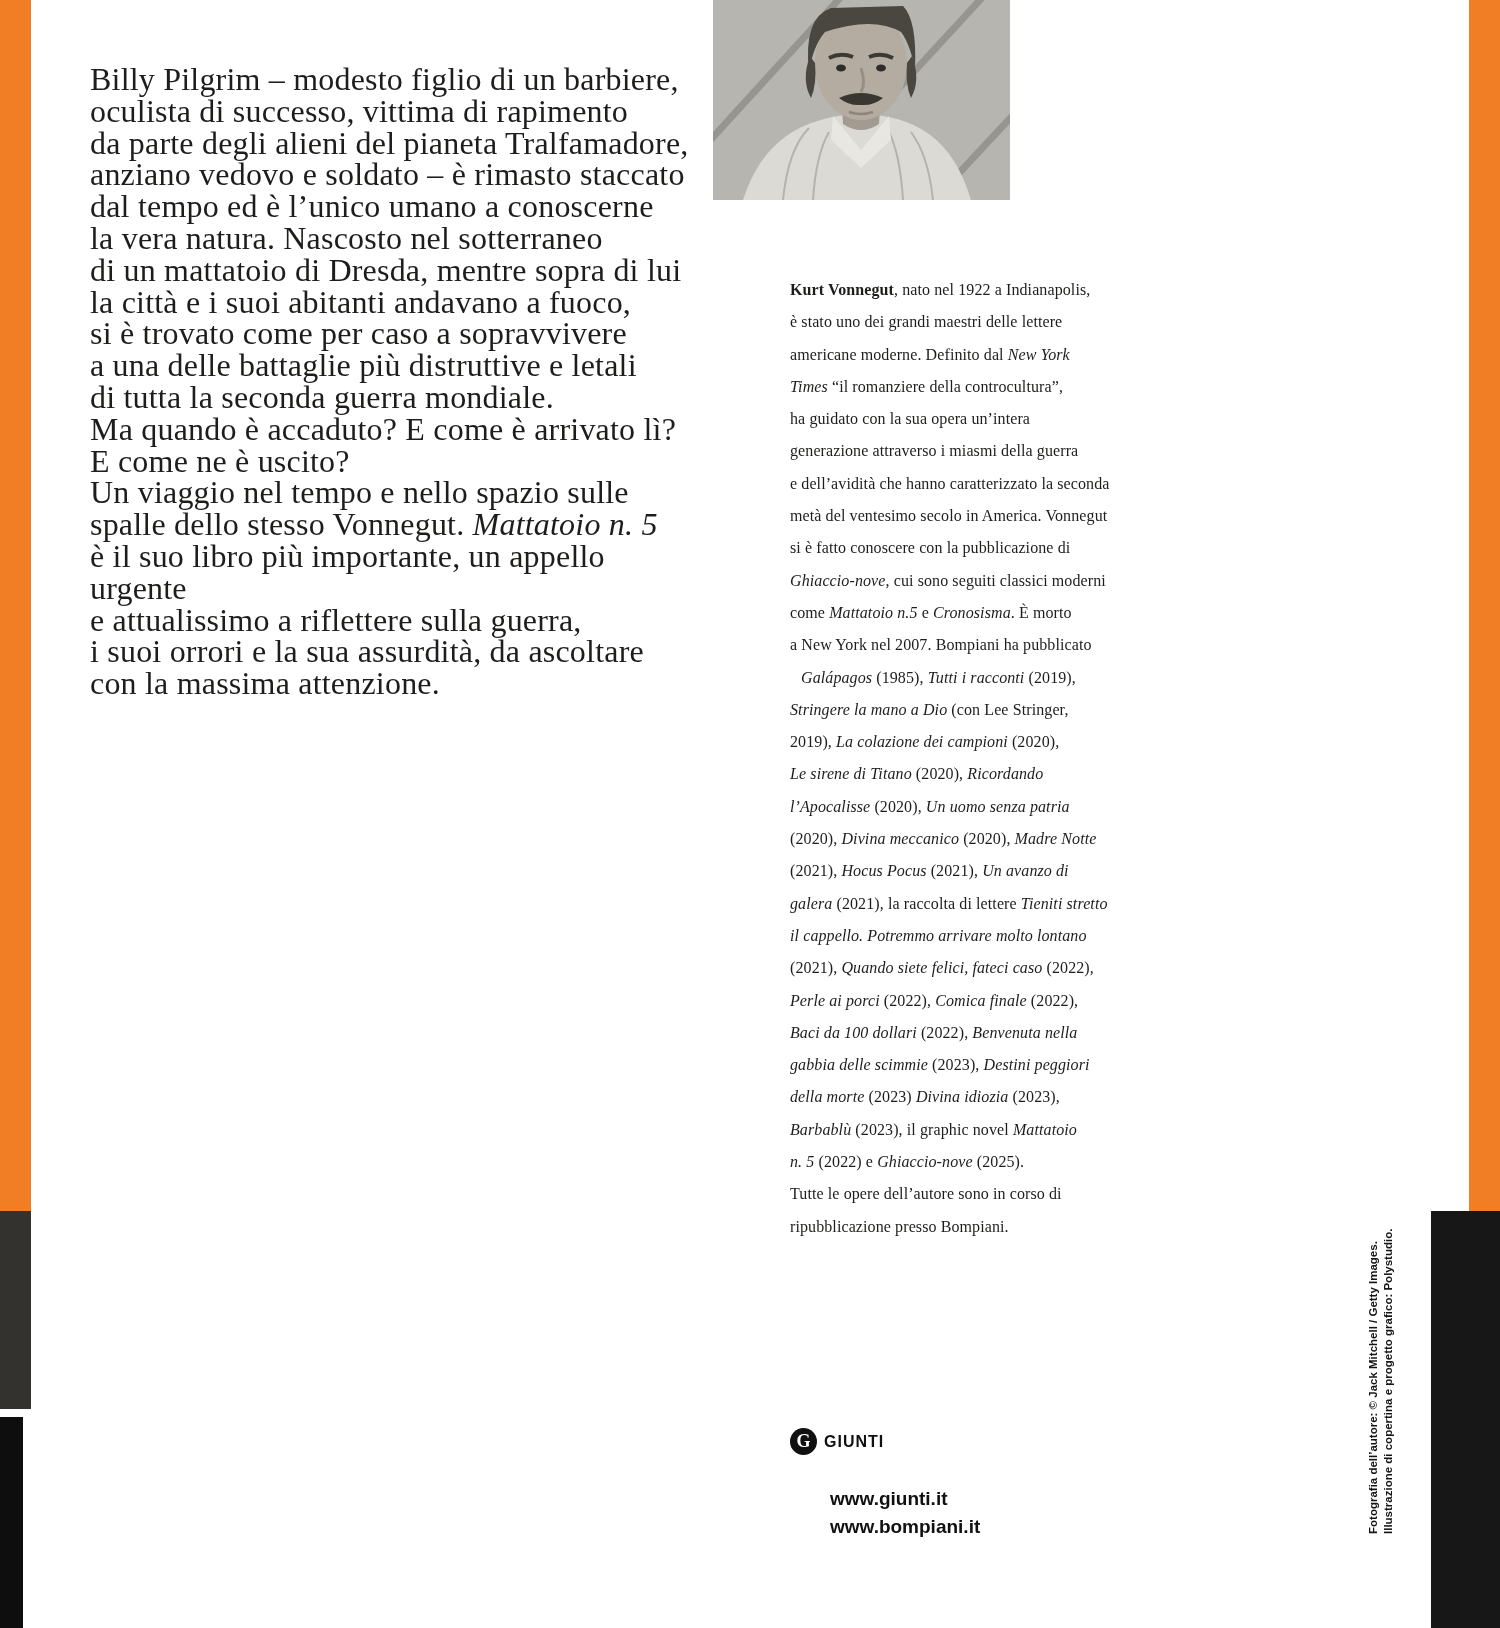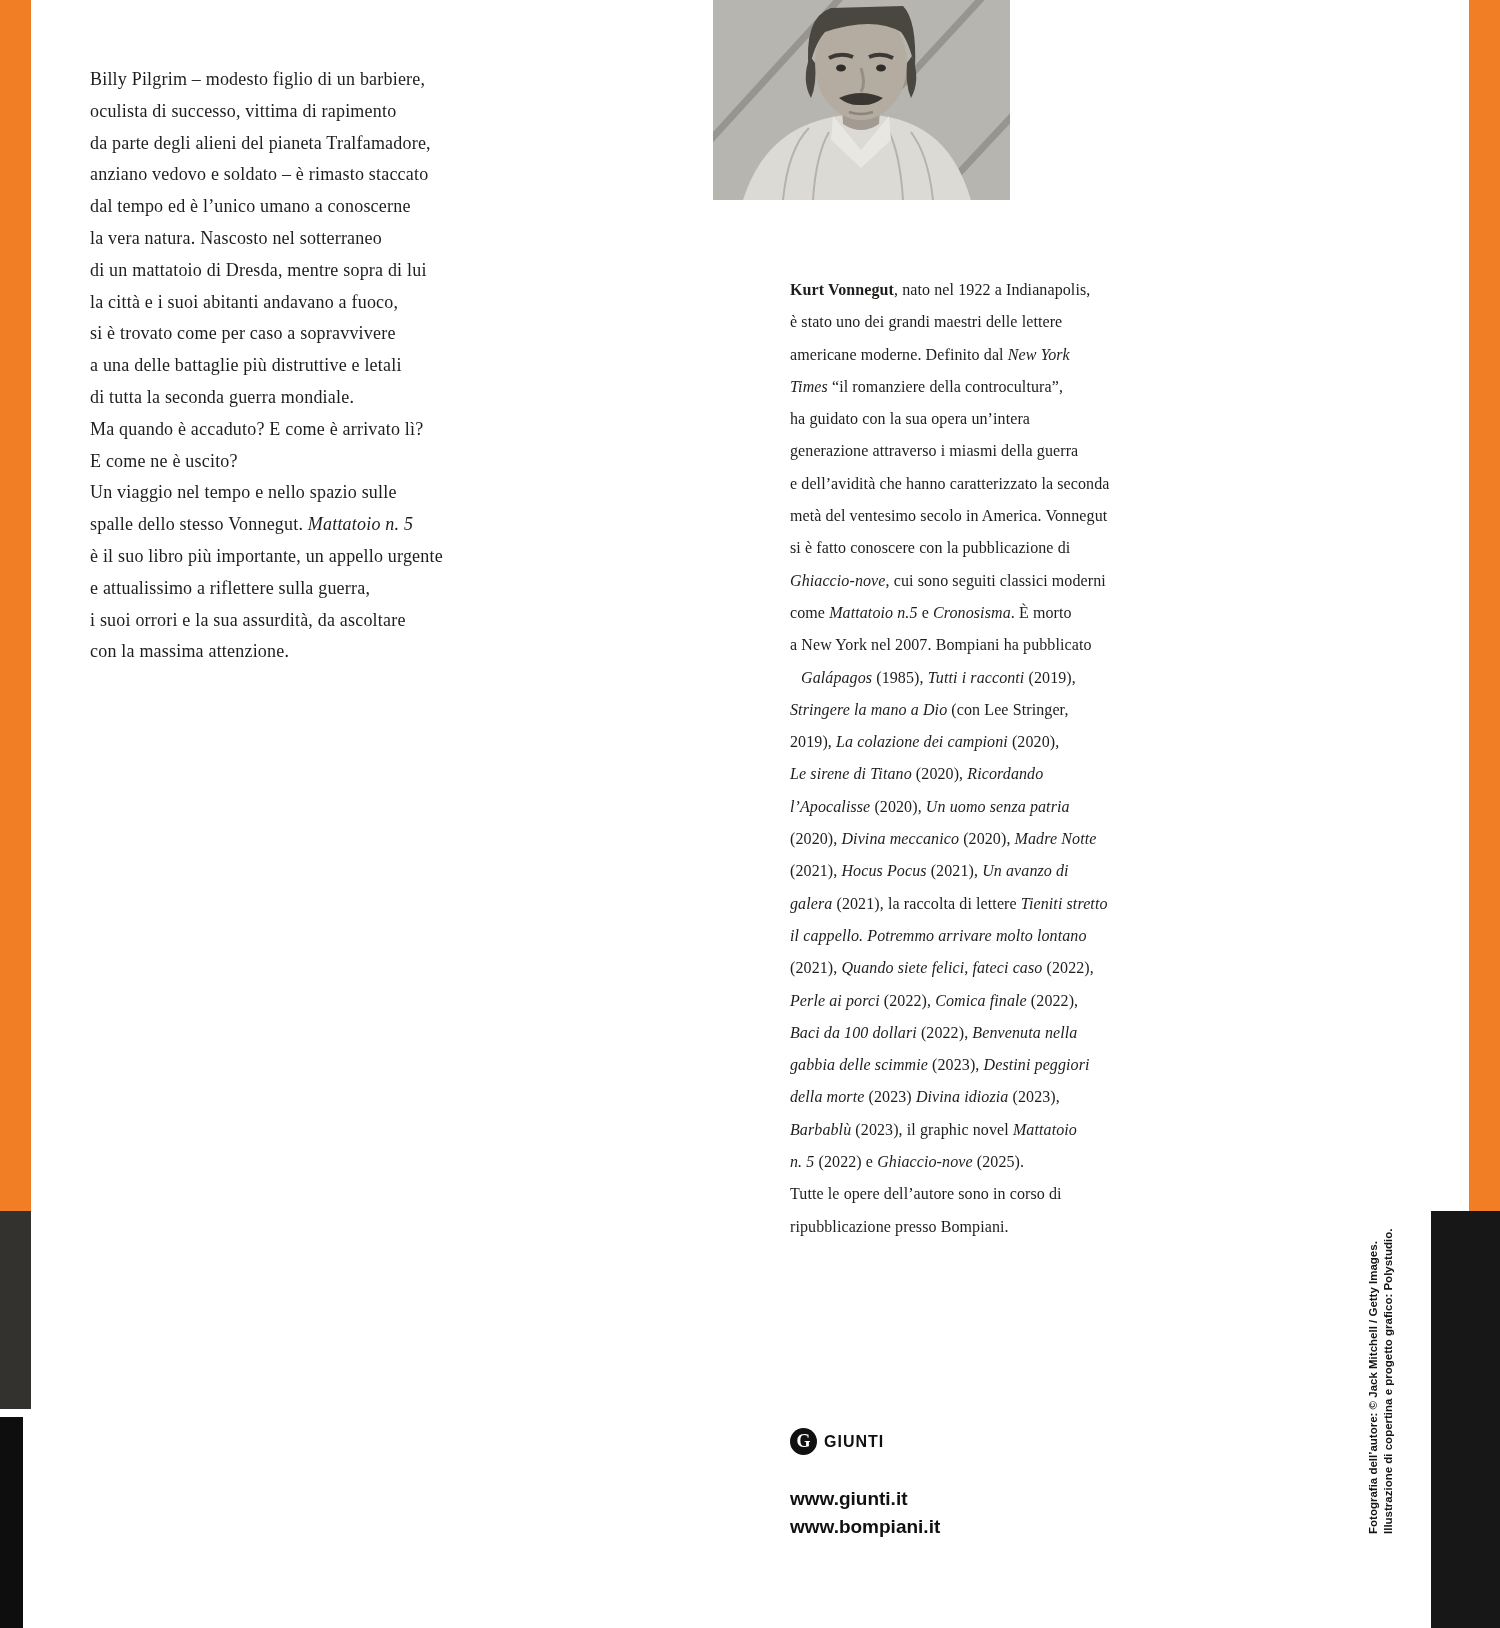--- a/index.html
+++ b/index.html
@@ -16,21 +16,21 @@
   .stripe-left-gray    { left:0; top:1211px; width:31px; height:198px; background:var(--spine_dark,#34322f); }
   .stripe-left-black   { left:0; top:1417px; width:23px; height:211px; background:var(--spine_black,#0e0e0e); }
   .stripe-right-orange { left:1469px; top:0; width:31px; height:1211px; background:var(--orange,#f17e25); }
   .block-right-black   { left:1431px; top:1211px; width:69px; height:417px; background:var(--cover_black,#171717); }
 
   .photo { left:713px; top:0; width:297px; height:200px; overflow:hidden; background:#b7b5b0; }
   .photo svg { display:block; width:100%; height:100%; }
 
   .synopsis {
     left:90px; top:64px; width:602px;
-    font-size:18px; line-height:31.8px;
+    font-size:32px; line-height:31.8px;
     white-space:pre-line; letter-spacing:0.2px;
   }
   .bio {
     left:790px; top:274px; width:596px;
     font-size:16px; line-height:32.3px;
     white-space:pre-line; letter-spacing:0.1px;
   }
 
   .credits { left:1366px; top:1228px; width:32px; height:306px; }
   .credits-inner {
@@ -44,21 +44,21 @@
   .footer { left:790px; top:1428px; font-family:"Liberation Sans", sans-serif; }
   .logo-row { display:flex; align-items:center; gap:7px; }
   .logo-circle {
     width:27px; height:27px; border-radius:50%;
     background:#101010; color:#ffffff;
     display:flex; align-items:center; justify-content:center;
     font-family:"Liberation Serif", serif; font-weight:bold; font-size:18px;
   }
   .publisher { font-weight:bold; font-size:16px; letter-spacing:1px; color:#101010; }
   .urls { margin-top:30px; }
-  .url { font-weight:bold; font-size:19px; line-height:28px; color:#101010; }
+  .url { font-weight:bold; font-size:19px; line-height:28px; color:#101010;margin-left:40px; }
 </style>
 </head>
 <body>
 
 <div class="abs stripe-left-orange"></div>
 <div class="abs stripe-left-gray"></div>
 <div class="abs stripe-left-black"></div>
 <div class="abs stripe-right-orange"></div>
 <div class="abs block-right-black"></div>
 

